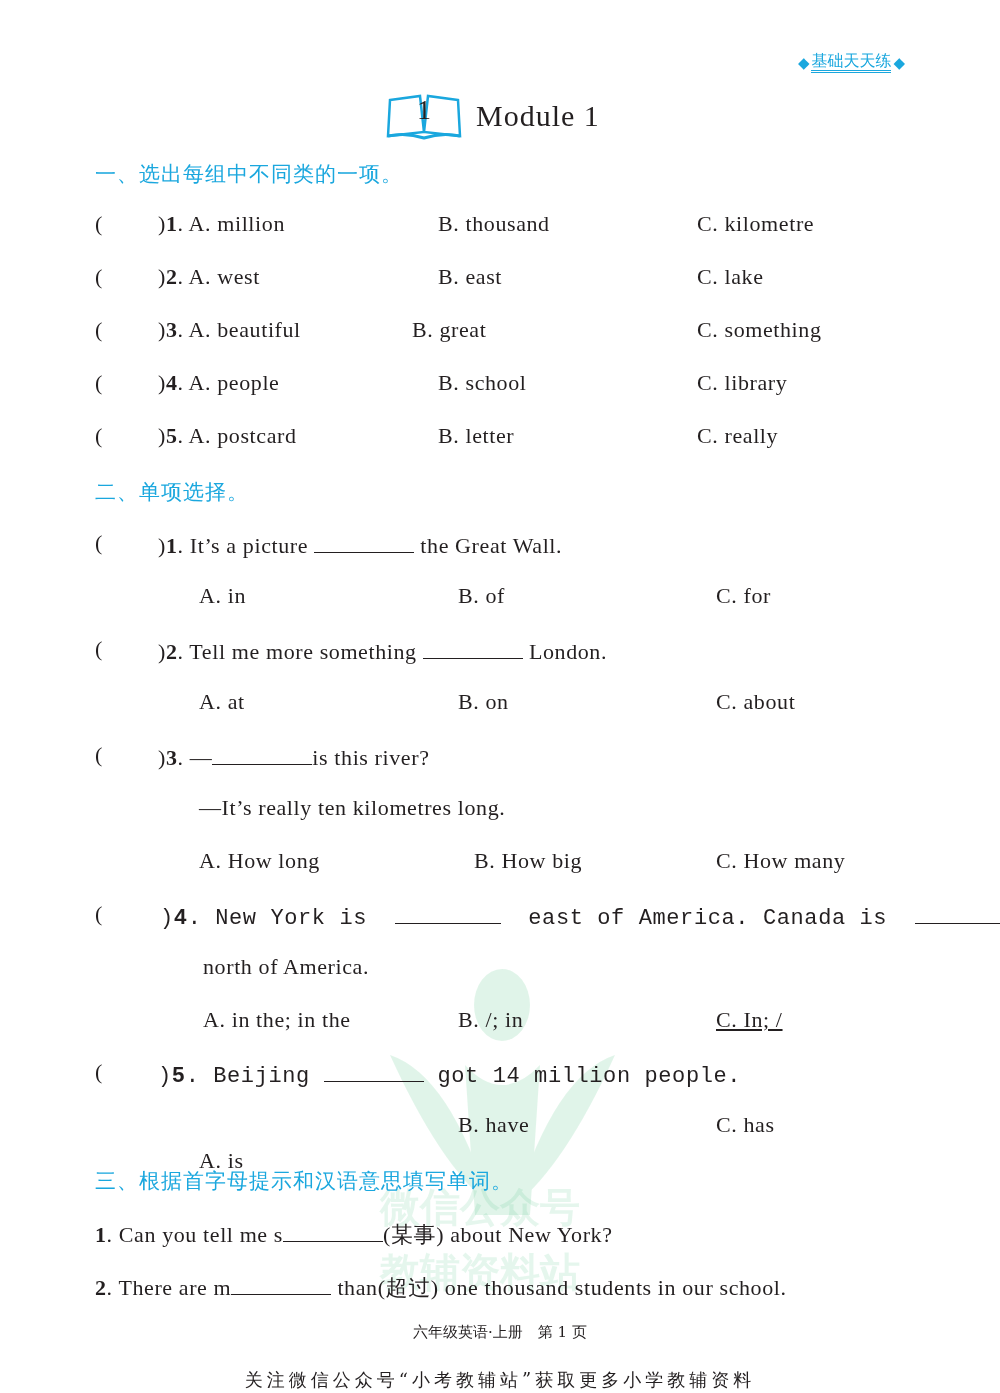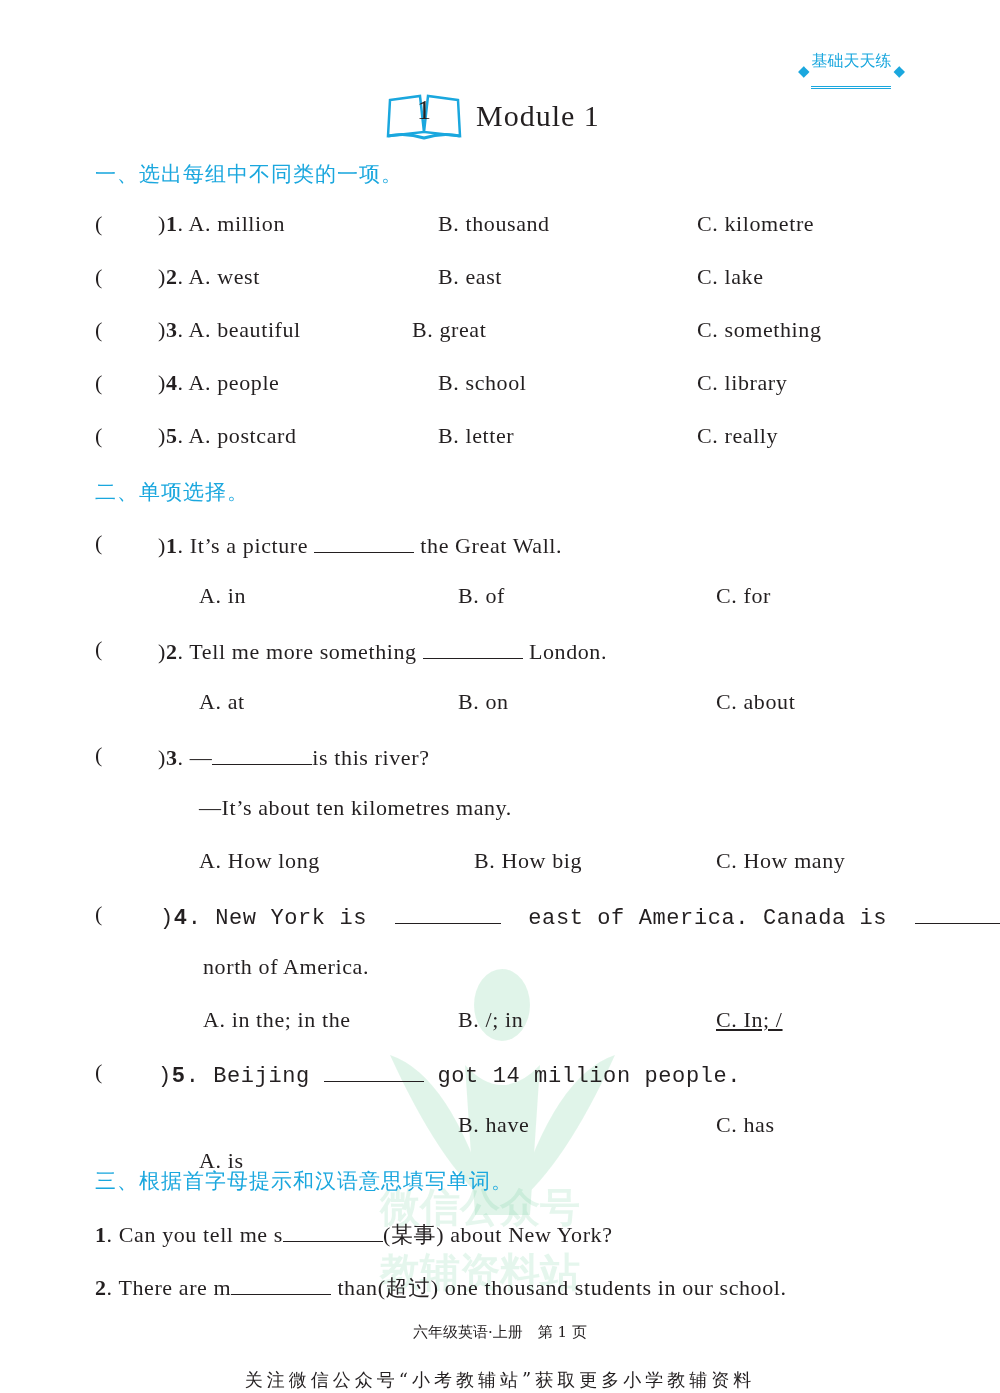--- a/index.html
+++ b/index.html
@@ -1,21 +1,21 @@
 <!DOCTYPE html>
 <html><head>
 <meta charset="utf-8">
 <style>
   html, body { margin:0; padding:0; background:#ffffff; }
   body { width:1000px; height:1393px; position:relative; overflow:hidden;
          font-family:"Liberation Serif","DejaVu Serif",serif; color:#231f20; }
   .abs { position:absolute; white-space:nowrap; }
   .tag { right:95px; top:52px; font-family:"DejaVu Sans",sans-serif; font-size:16px; color:#1aa7de; display:flex; align-items:center; gap:2px; }
   .tag .diam { font-size:15px; color:#1aa7de; }
-  .tag .txt { border-bottom:3px double #1aa7de; padding-bottom:16px; line-height:18px; }
+  .tag .txt { border-bottom:3px double #1aa7de; padding-bottom:0px; line-height:18px; }
   .title { left:386px; top:92px; display:flex; align-items:center; gap:14px; }
   .title .book { width:76px; height:48px; position:relative; }
   .title .num { position:absolute; left:0; right:0; top:2px; text-align:center; font-size:28px; color:#231f20; }
   .title .mod { font-size:30px; letter-spacing:1px; color:#231f20; }
   .sec { left:95px; font-family:"DejaVu Sans",sans-serif; font-size:21px; color:#1aa7de; letter-spacing:1px; }
   .row { font-size:22px; letter-spacing:0.6px; }
   .paren { left:95px; }
   .qn { left:158px; }
   .qn b { font-weight:bold; }
   .blank { display:inline-block; border-bottom:1.5px solid #231f20; height:22px; vertical-align:baseline; }
@@ -101,21 +101,21 @@
   <span class="abs row paren" style="top:636px;">(</span>
   <span class="abs row qn" style="top:636px;">)<b>2</b>. <span>Tell me more something</span> <span class="blank" style="width:100px;"></span> <span>London.</span></span>
   <span class="abs row" style="left:199px;top:689px;">A. at</span>
   <span class="abs row" style="left:458px;top:689px;">B. on</span>
   <span class="abs row" style="left:716px;top:689px;">C. about</span>
 </div>
 
 <div>
   <span class="abs row paren" style="top:742px;">(</span>
   <span class="abs row qn" style="top:742px;">)<b>3</b>. <span>—</span><span class="blank" style="width:100px;"></span><span>is this river?</span></span>
-  <span class="abs row" style="left:199px;top:795px;">—It’s about ten kilometres many.</span>
+  <span class="abs row" style="left:199px;top:795px;">—It’s really ten kilometres long.</span>
   <span class="abs row" style="left:199px;top:848px;">A. How long</span>
   <span class="abs row" style="left:474px;top:848px;">B. How big</span>
   <span class="abs row" style="left:716px;top:848px;">C. How many</span>
 </div>
 
 <div>
   <span class="abs row paren" style="top:901px;">(</span>
   <span class="abs row qn" style="top:901px;left:160px;font-family:Liberation Mono, monospace;">)<b>4</b>. <span>New York is</span>&nbsp; <span class="blank" style="width:106px;"></span>&nbsp; <span>east of America. Canada is</span>&nbsp; <span class="blank" style="width:106px;"></span></span>
   <span class="abs row" style="left:203px;top:954px;font-family:Liberation Serif, serif;">north of America.</span>
   <span class="abs row" style="left:203px;top:1007px;">A. in the; in the</span>

